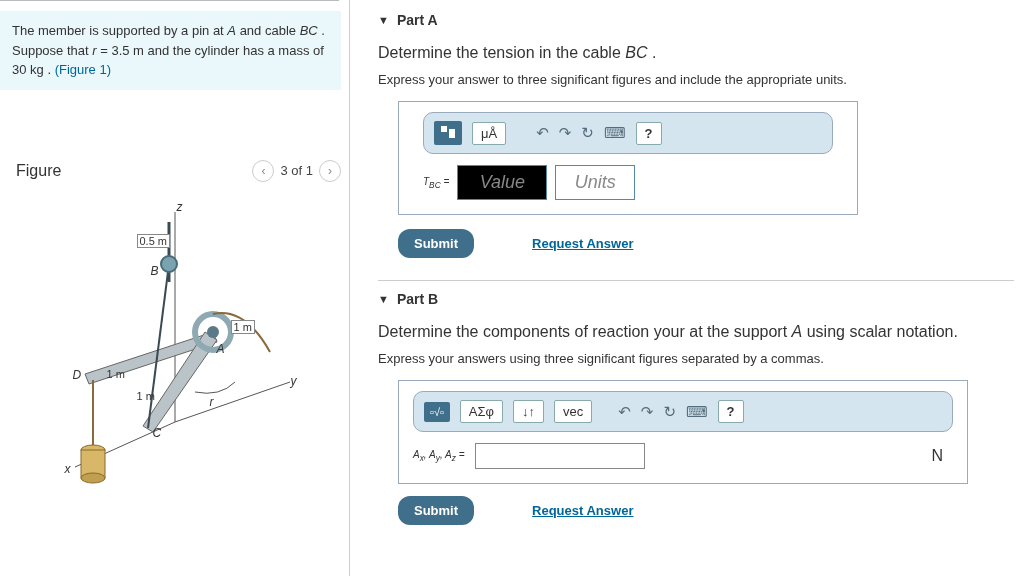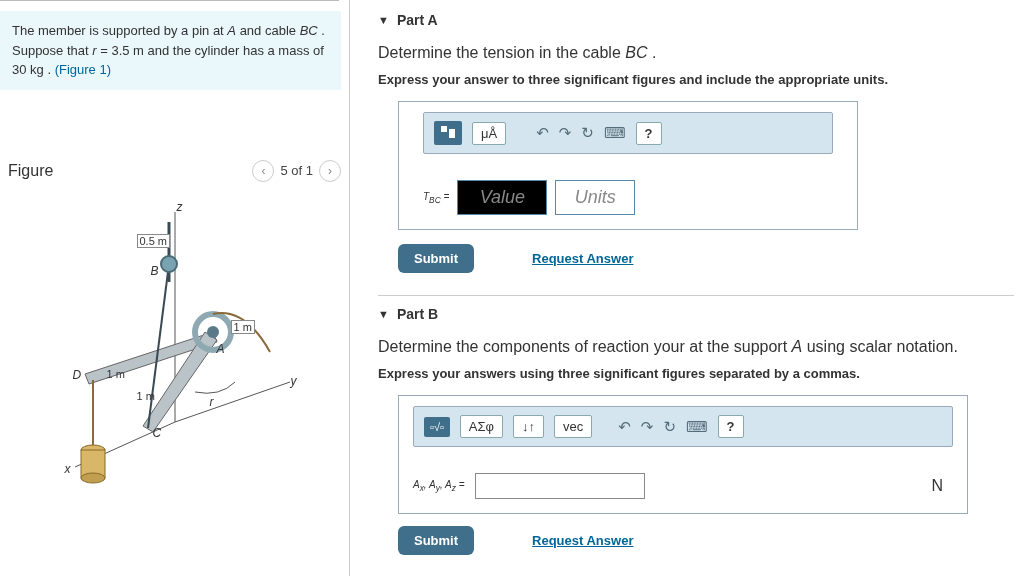--- a/index.html
+++ b/index.html
@@ -4,44 +4,44 @@
 <style>
   * { box-sizing: border-box; margin: 0; padding: 0; font-family: Arial, Helvetica, sans-serif; }
   body { width: 1024px; height: 576px; background: #fff; overflow: hidden; font-size: 13px; color: #333; }
   .container { display: flex; height: 100%; }
   .left-col { width: 350px; border-right: 1px solid #ccc; padding: 0 0 0 0; position: relative; }
   .right-col { flex: 1; padding: 12px 10px 0 28px; overflow: hidden; }
   .top-divider { border-top: 1px solid #bbb; margin: 0 10px 10px 0; }
   .problem-box { background: #eaf7fb; padding: 10px 12px; margin-right: 8px; line-height: 1.5; }
   .italic-var { font-style: italic; }
   .link { color: #006699; text-decoration: none; cursor: pointer; }
-  .figure-header { display: flex; align-items: center; justify-content: space-between; margin: 70px 8px 10px 8px; gap: 47px; }
+  .figure-header { display: flex; align-items: center; justify-content: space-between; margin: 70px 8px 10px 16px; gap: 47px; }
   .figure-title { font-size: 16px; font-weight: normal; }
   .pager { display: flex; align-items: center; gap: 6px; font-size: 13px; color: #444; }
   .pager-btn { width: 22px; height: 22px; border: 1px solid #ccc; border-radius: 50%; display: flex; align-items: center; justify-content: center; background: #fff; color: #888; font-size: 12px; }
   .figure-area { display: flex; justify-content: center; }
   .figure-img { width: 260px; height: 300px; position: relative; }
   .part-header { display: flex; align-items: center; gap: 8px; font-weight: bold; font-size: 14px; margin-bottom: 16px; border-top: 1px solid #ccc; padding-top: 10px; }
   .part-header.first { border-top: none; padding-top: 0; }
   .caret { font-size: 11px; }
   .prompt { font-size: 16px; margin-bottom: 10px; }
-  .instruct { font-size: 13px; font-weight: bold; margin-bottom: 14px; }
-  .toolbar { background: #d4e5ef; border: 1px solid #9ab; padding: 8px 10px; display: flex; align-items: center; gap: 10px; margin-bottom: 26px; border-radius: 2px; }
+  .instruct { font-size: 13px; font-weight: normal; margin-bottom: 14px; }
+  .toolbar { background: #d4e5ef; border: 1px solid #9ab; padding: 8px 10px; display: flex; align-items: center; gap: 10px; margin-bottom: 11px; border-radius: 10px; }
   .toolbar-wrap { display:flex; justify-content:center; }
   .toolbar.small { width: 410px; }
   .toolbar.full { width: 540px; margin-left: 0; }
   .tb-btn { background: #3f6f8a; color: #fff; padding: 4px 6px; font-size: 12px; border-radius: 2px; display: flex; align-items: center; gap: 2px; }
   .tb-light { background: #fff; border: 1px solid #8aa; padding: 3px 8px; font-size: 13px; border-radius: 2px; }
   .tb-icon { color: #556d7a; font-size: 15px; }
   .input-row { display: flex; align-items: center; gap: 8px; margin-bottom: 14px; padding-left: 20px; }
   .var-label { font-style: italic; font-size: 10px; }
   .value-box { border: 1px solid #58a; background: #000000; padding: 6px 16px; font-style: italic; color: #888; font-size: 18px; min-width: 90px; text-align: center; }
   .units-box { border: 1px solid #58a; background: #fff; padding: 6px 16px; font-style: italic; color: #888; font-size: 18px; min-width: 80px; text-align: center; }
   .submit-row { display: flex; align-items: center; gap: 18px; margin-bottom: 22px; padding-left: 20px; }
-  .submit-btn { background: #3f6f8a; color: #fff; border: none; padding: 7px 16px; font-size: 13px; font-weight: bold; border-radius: 6px; }
+  .submit-btn { background: #3f6f8a; color: #fff; border: none; padding: 7px 16px; font-size: 13px; font-weight: bold; border-radius: 12px; }
   .req-link { color: #006699; text-decoration: underline; font-weight: bold; font-size: 13px; margin-left: 40px; }
   .answer-row { display: flex; align-items: center; gap: 10px; }
   .plain-input { border: 1px solid #888; background: #fff; height: 26px; width: 170px; }
   .unit-out { font-size: 16px; margin-left: auto; padding-right: 10px; }
   .icon-svg { width:16px; height:16px; display:inline-block; }
 </style>
 </head>
 <body>
 
 <div class="container">
@@ -57,21 +57,21 @@
       <span class="italic-var">r</span>
       <span> = 3.5  m</span>
       <span> and the cylinder has a mass of 30  kg . </span>
       <span class="link">(Figure 1)</span>
     </div>
 
     <div class="figure-header">
       <span class="figure-title">Figure</span>
       <div class="pager">
         <span class="pager-btn">‹</span>
-        <span>5 of 1</span>
+        <span>3 of 1</span>
         <span class="pager-btn">›</span>
       </div>
     </div>
 
     <div class="figure-area">
       <div class="figure-img">
         <svg viewBox="0 0 260 300" width="260" height="300">
 
           <line x1="130" y1="230" x2="130" y2="20" stroke="#555" stroke-width="1"></line>
           <line x1="130" y1="230" x2="245" y2="190" stroke="#555" stroke-width="1"></line>

